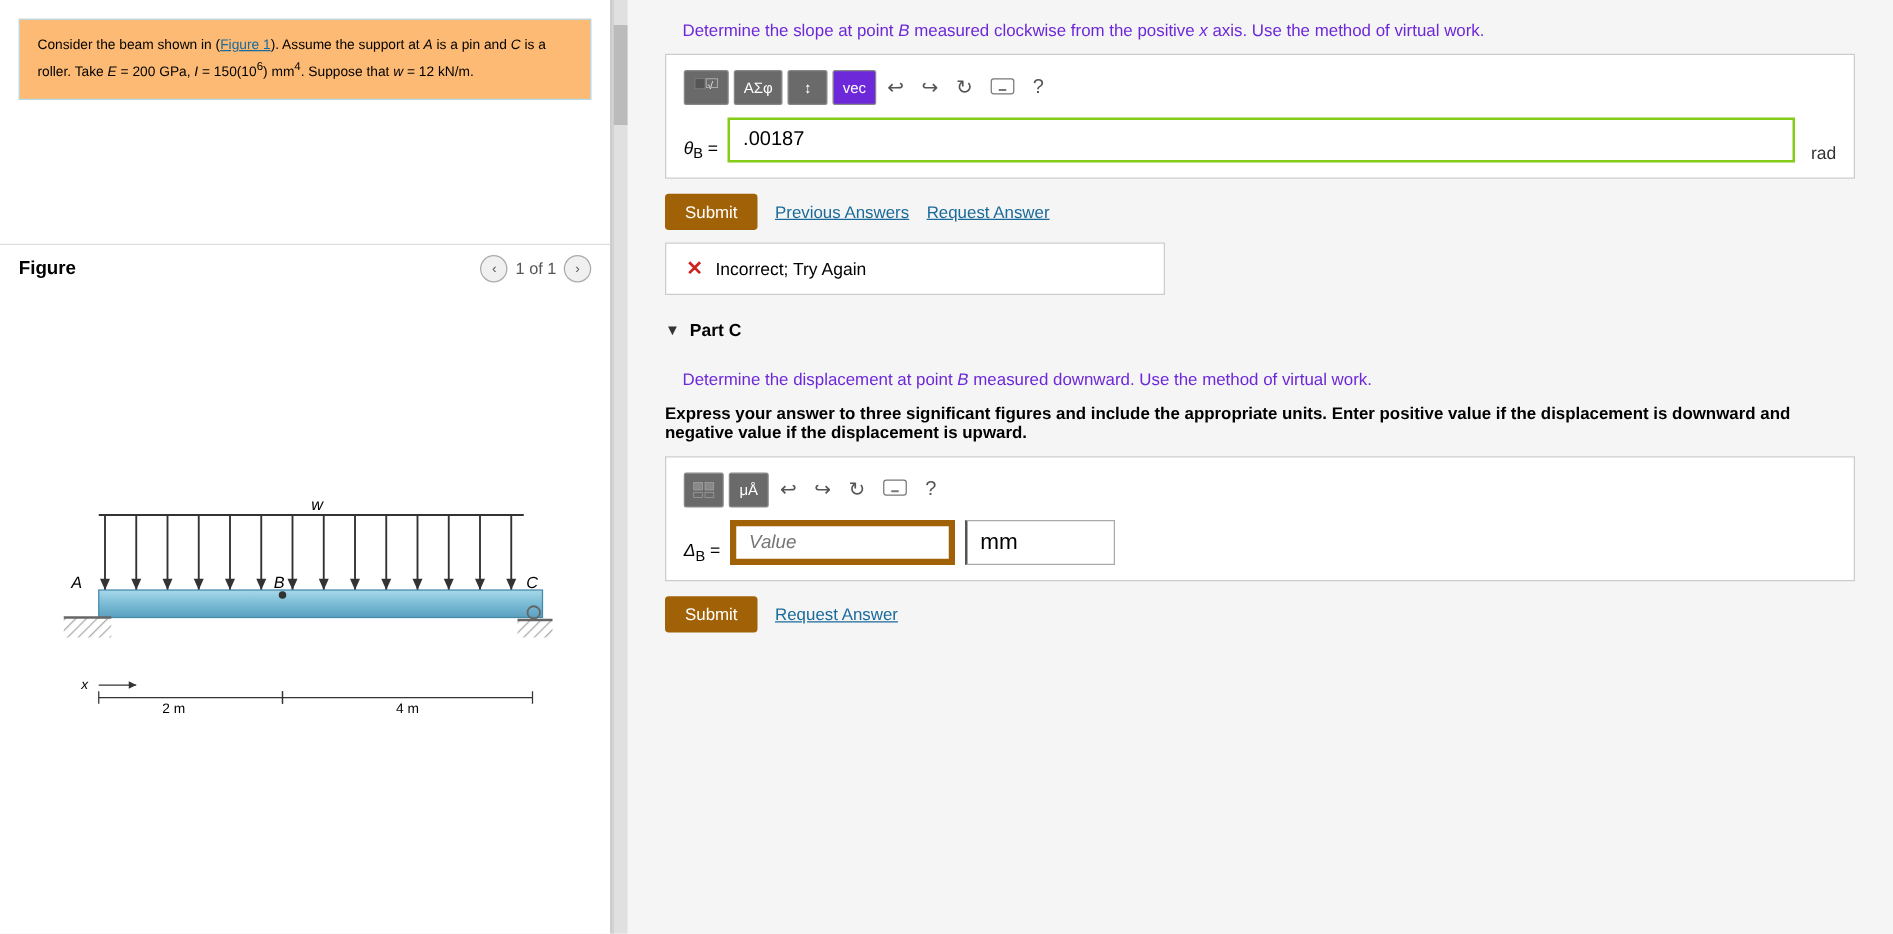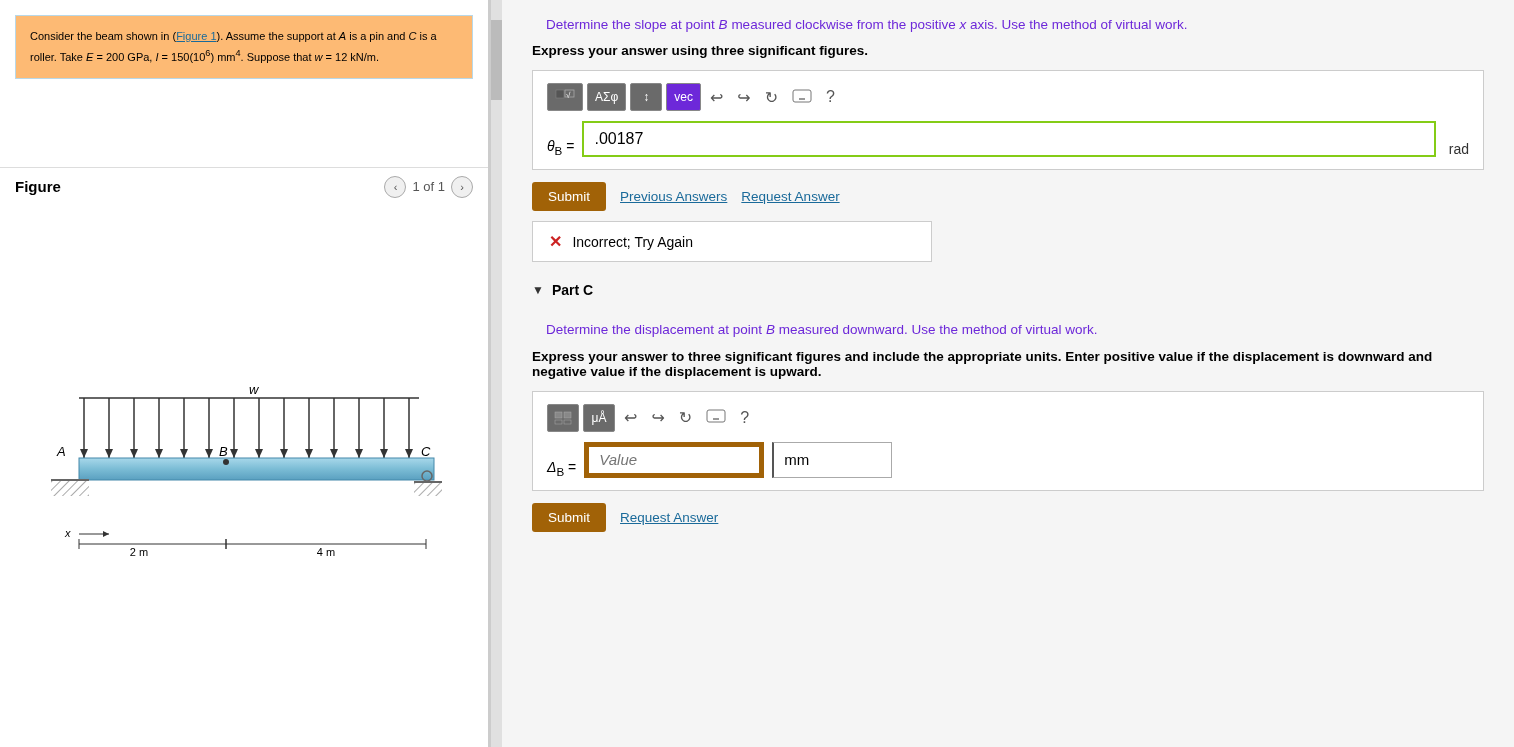--- a/index.html
+++ b/index.html
@@ -36,21 +36,21 @@
       color: #1a6a9a;
       text-decoration: underline;
     }
 
     .figure-header {
       display: flex;
       align-items: center;
       justify-content: space-between;
       padding: 8px 15px;
       border-top: 1px solid #ddd;
-      margin-top: 73px;
+      margin-top: 100px;
     }
 
     .figure-label {
       font-weight: bold;
       font-size: 15px;
     }
 
     .figure-nav {
       display: flex;
       align-items: center;
@@ -292,21 +292,21 @@
       font-style: italic;
       color: #c2410c;
       height: 36px;
     }
 
     .unit-input {
       width: 120px;
       border: 1px solid #aaa;
       border-left: 2px solid #555;
       padding: 6px 10px;
-      font-size: 15px;
+      font-size: 18px;
       height: 36px;
     }
 
     
     .math-var { font-style: italic; }
   </style>
 </head>
 <body>
 
 <div class="left-panel">
@@ -415,21 +415,20 @@
 <div class="scrollbar-right">
   <div class="scrollbar-thumb"></div>
 </div>
 
 <div class="right-panel">
 
   <div class="part-section">
     <p class="instruction-text">
       Determine the slope at point <span class="math-var">B</span> measured clockwise from the positive <span class="math-var">x</span> axis. Use the method of virtual work.
     </p>
-    <p class="bold-instruction">Express your answer using three significant figures.</p>
 
     <div class="answer-box">
 
       <div class="toolbar">
         <button class="tb-btn">
           <svg width="20" height="16" viewBox="0 0 20 16">
             <rect x="1" y="1" width="8" height="8" fill="#555" stroke="#888" stroke-width="0.5"></rect>
             <text x="11" y="9" font-size="8" fill="white">√</text>
             <rect x="10" y="1" width="9" height="7" fill="none" stroke="#aaa" stroke-width="0.8"></rect>
           </svg>

